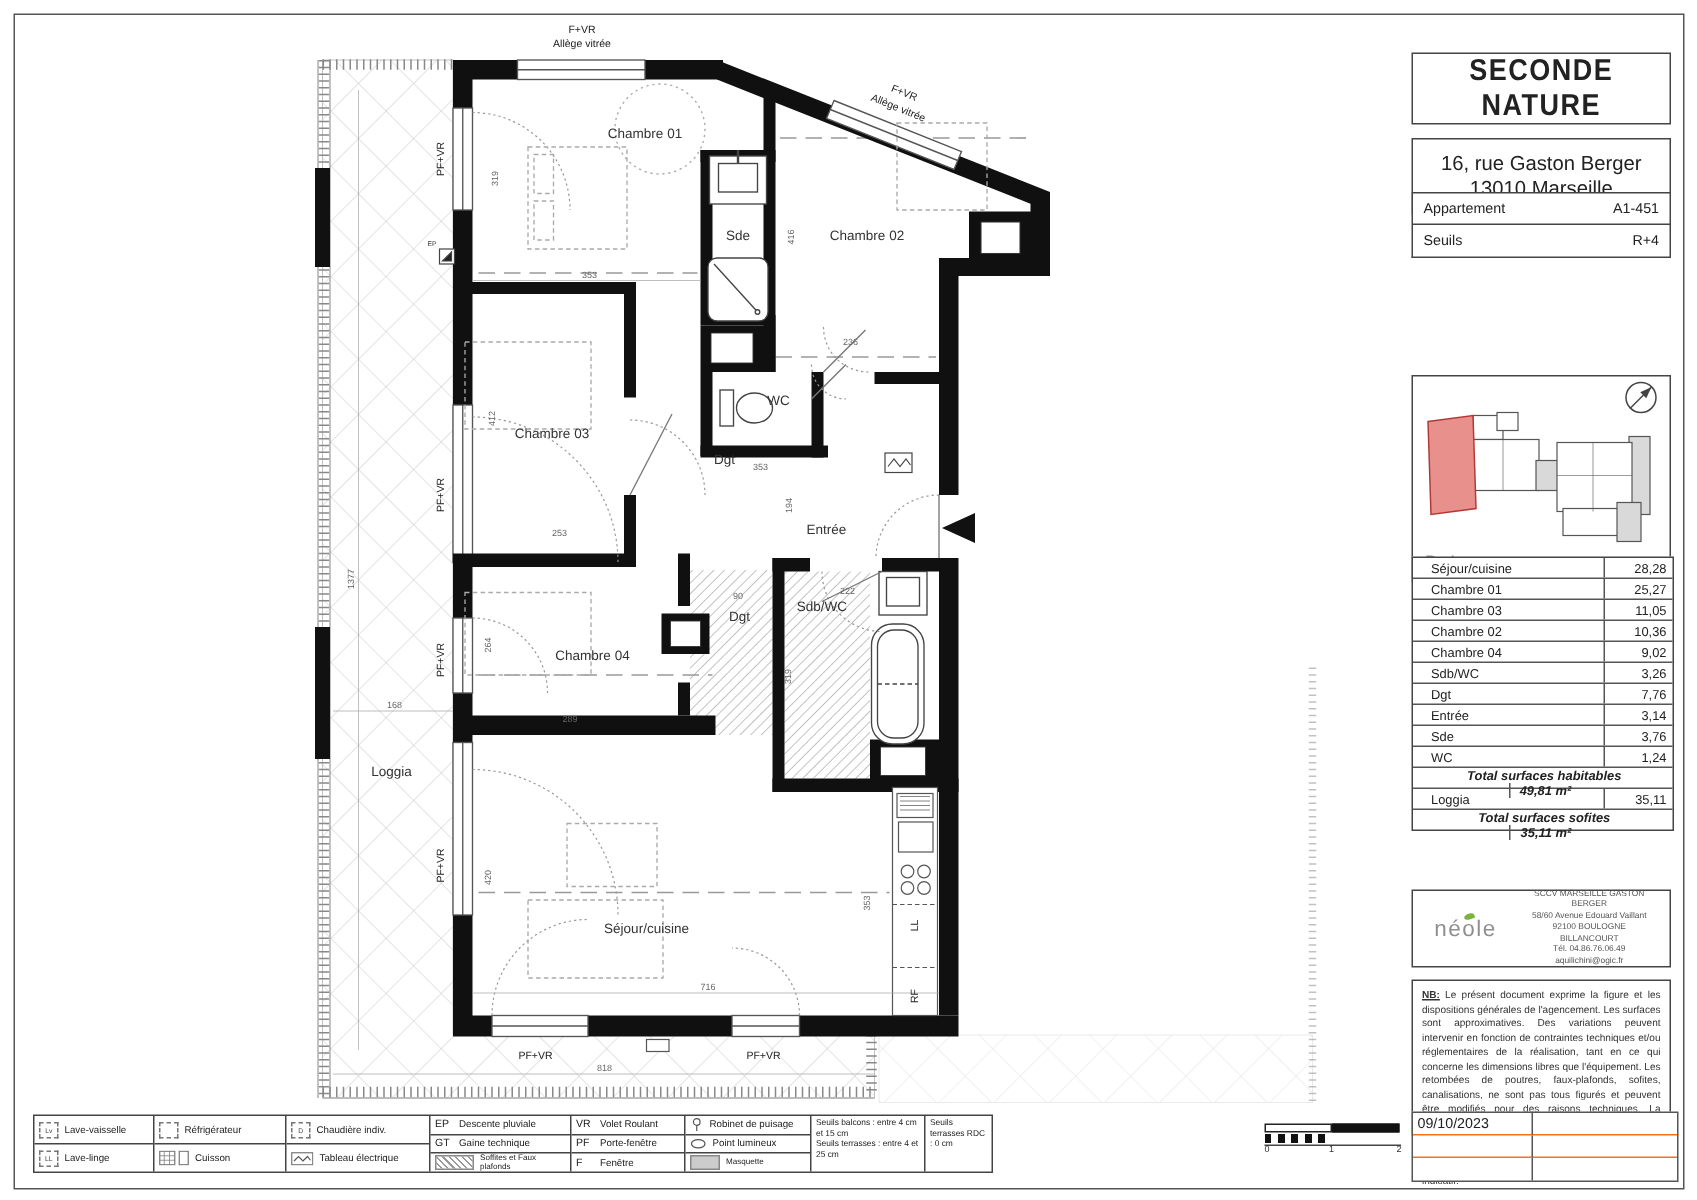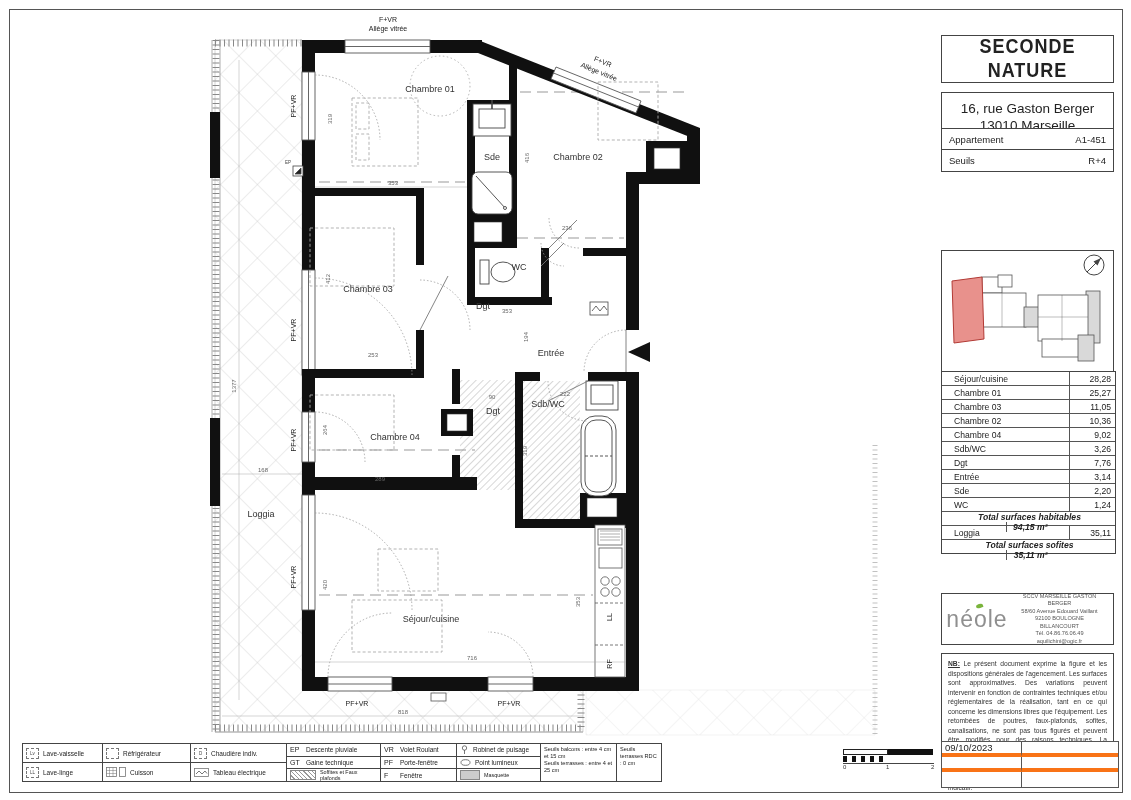--- a/index.html
+++ b/index.html
@@ -26,27 +26,27 @@
   .keyplan-box{left:941px;top:226px;width:173px;height:138px;}
   .keyplan-box .lvl{position:absolute;left:8px;bottom:6px;font-size:11px;}
   .surface-table{left:941px;top:371px;width:173px;border:1px solid #444;font-size:8.6px;background:#fff;}
   .srow{display:flex;border-bottom:1px solid #555;height:13px;align-items:center;}
   .srow .lb{flex:1;padding-left:12px;}
   .srow .vl{width:46px;text-align:center;padding-right:4px;border-left:1px solid #555;height:100%;display:flex;align-items:center;justify-content:flex-end;box-sizing:border-box;}
   .srow.tot{font-weight:bold;font-style:italic;flex-direction:column;}
   .srow.tot .lb{padding-left:2px;}
   .srow:last-child{border-bottom:none;}
   .logo-box{left:941px;top:569px;width:173px;height:52px;display:flex;align-items:center;}
-  .logo-txt{width:70px;text-align:center;font-size:23px;color:#8f8f8f;letter-spacing:1px;position:relative;}
+  .logo-txt{width:70px;text-align:center;font-size:15px;color:#8f8f8f;letter-spacing:1px;position:relative;}
   .logo-leaf{position:absolute;left:34px;top:-2px;width:7px;height:4px;border-radius:50% 50% 0 50%;background:#7ab43c;transform:rotate(-20deg);}
   .dev-txt{flex:1;font-size:5.6px;line-height:1.35;text-align:center;color:#555;padding-right:6px;}
   .nb-box{left:941px;top:629px;width:173px;height:104px;padding:5px 6px;font-size:6.7px;line-height:1.42;text-align:justify;color:#333;box-sizing:border-box;}
   .nb-box .nb{font-weight:bold;text-decoration:underline;}
   .date-table{left:941px;top:741px;width:178px;height:47px;border:1px solid #555;box-sizing:border-box;display:grid;grid-template-columns:80px 1fr;grid-template-rows:1fr 1fr 1fr;background:#fff;}
-  .date-cell{border-right:1px solid #555;border-bottom:4px solid #f97316;font-size:9.5px;display:flex;align-items:center;padding-left:3px;}
+  .date-cell{border-right:1px solid #555;border-bottom:1px solid #f97316;font-size:9.5px;display:flex;align-items:center;padding-left:3px;}
   .date-cell.noR{border-right:none;}
   .date-cell.noB{border-bottom:none;}
 
   
   .scalebar{left:843px;top:749px;width:95px;}
   .sb-row{display:flex;height:6px;}
   .sb-white{width:45px;border:1px solid #222;box-sizing:border-box;background:#fff;}
   .sb-black{width:45px;background:#111;border:1px solid #111;box-sizing:border-box;}
   .sb-sq{width:45px;height:6px;margin-top:1px;background:repeating-linear-gradient(90deg,#111 0 4.5px,#fff 4.5px 9px);}
   .sb-line{width:91px;height:1px;background:#444;margin-top:1px;}
@@ -397,29 +397,29 @@
   <div class="srow">
       <span class="lb">Dgt</span>
       <span class="vl">7,76</span>
     </div>
   <div class="srow">
       <span class="lb">Entrée</span>
       <span class="vl">3,14</span>
     </div>
   <div class="srow">
       <span class="lb">Sde</span>
-      <span class="vl">2,20</span>
+      <span class="vl">3,76</span>
     </div>
   <div class="srow">
       <span class="lb">WC</span>
       <span class="vl">1,24</span>
     </div>
   <div class="srow tot">
       <span class="lb">Total surfaces habitables</span>
-      <span class="vl">94,15 m²</span>
+      <span class="vl">49,81 m²</span>
     </div>
   <div class="srow">
       <span class="lb">Loggia</span>
       <span class="vl">35,11</span>
     </div>
   <div class="srow tot">
       <span class="lb">Total surfaces sofites</span>
       <span class="vl">35,11 m²</span>
     </div>
 </div>

